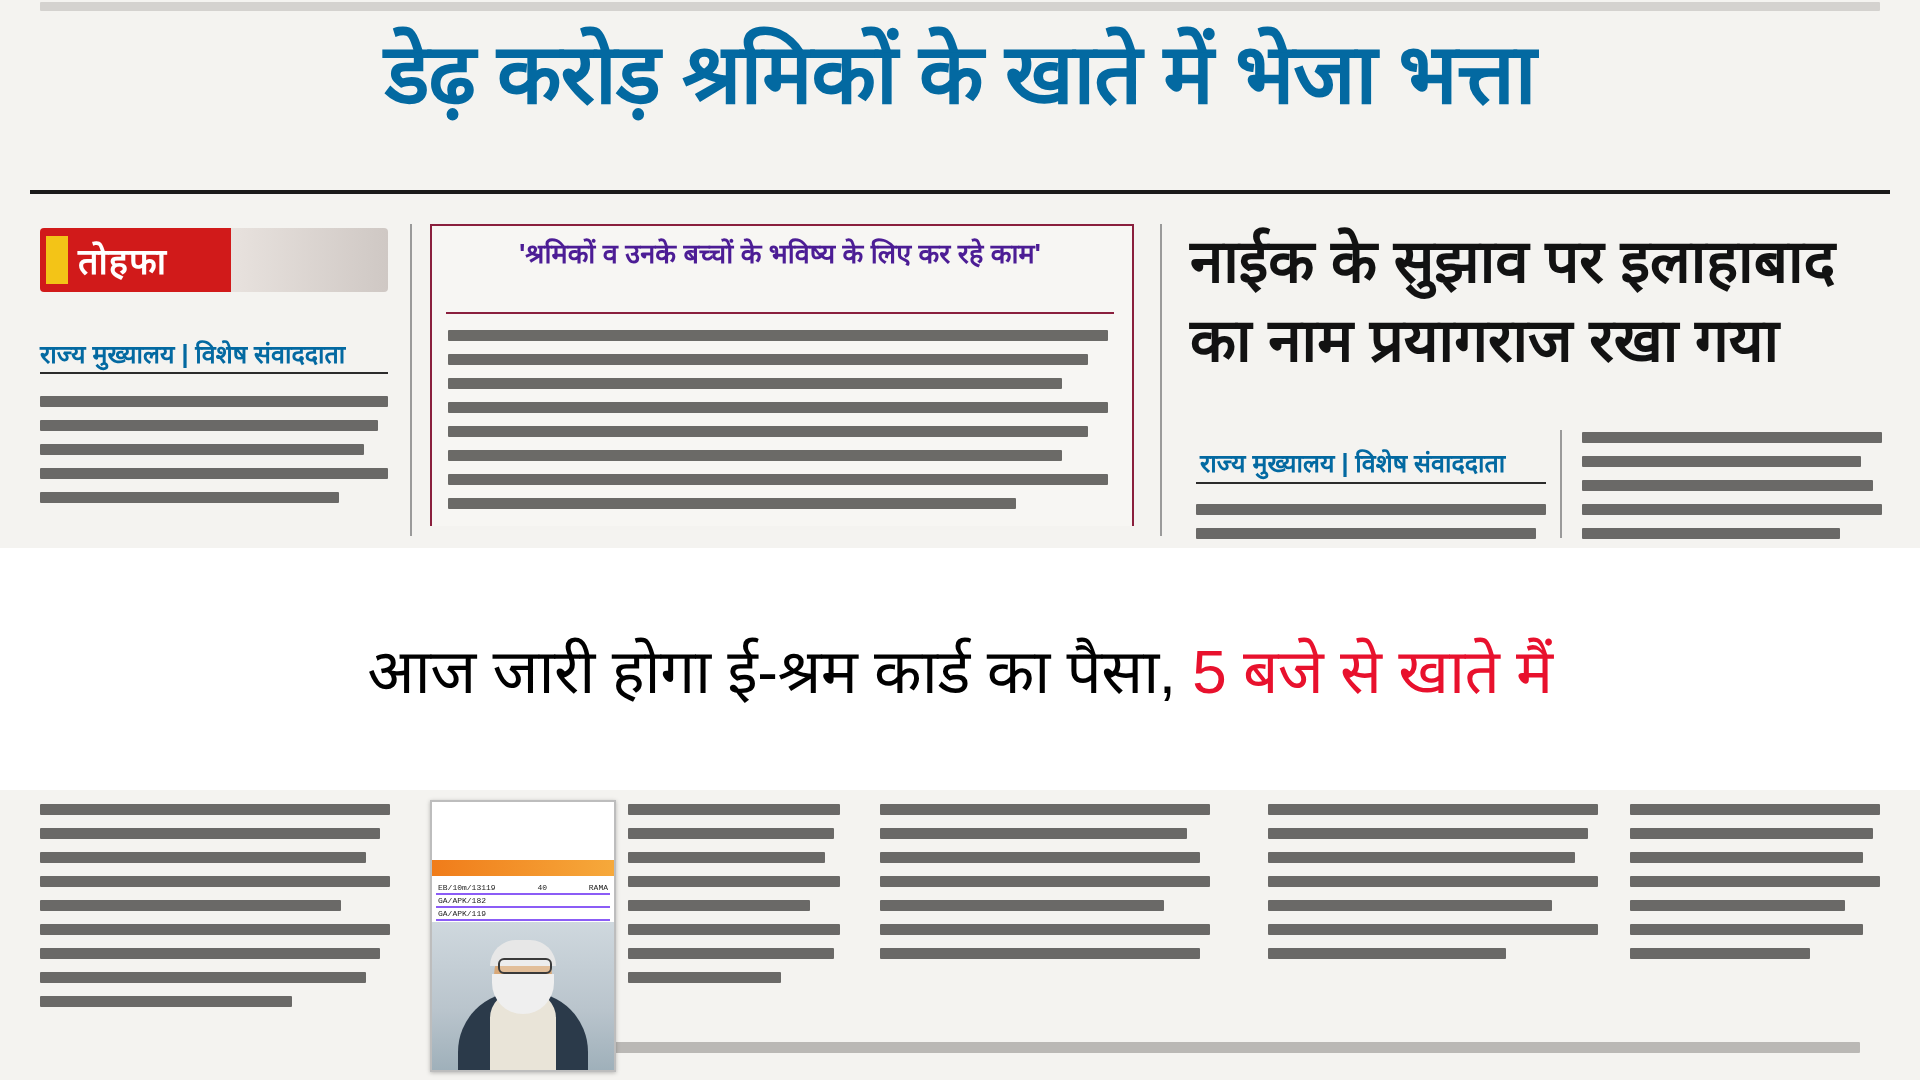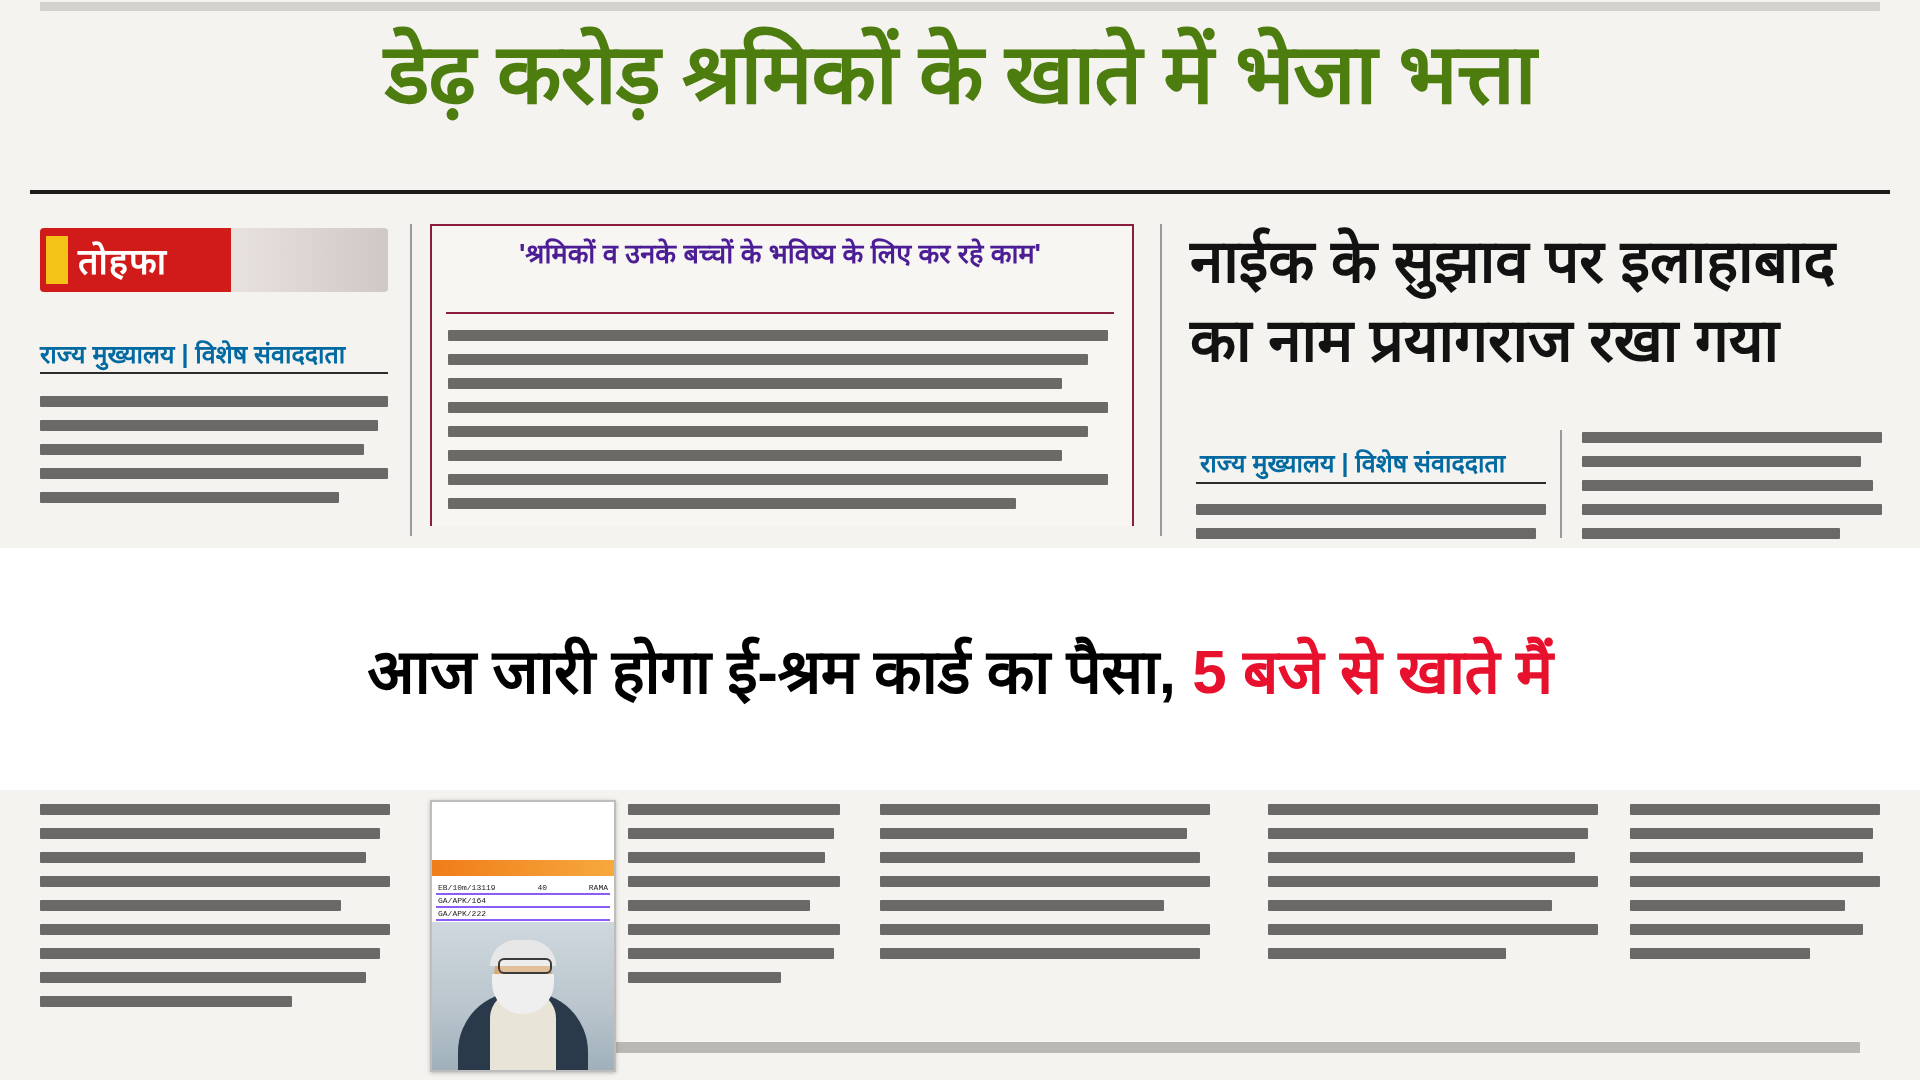--- a/index.html
+++ b/index.html
@@ -48,21 +48,21 @@
   .masthead {
     position: absolute;
     left: 40px;
     top: 28px;
     width: 1840px;
     text-align: center;
     font-family: "Liberation Sans", "DejaVu Sans", sans-serif;
     font-weight: bold;
     font-size: 84px;
     line-height: 1.1;
-    color: #4d7c0f;
+    color: #0369a1;
     letter-spacing: -1px;
     white-space: nowrap;
   }
   .mast-rule {
     position: absolute;
     left: 30px;
     top: 190px;
     width: 1860px;
     height: 4px;
     background: #1a1a1a;
@@ -180,21 +180,21 @@
     width: 1920px;
     height: 248px;
     background: #ffffff;
     display: flex;
     flex-direction: column;
     align-items: center;
     justify-content: center;
   }
   .banner-line {
     font-family: "Liberation Sans", "DejaVu Sans", sans-serif;
-    font-weight: bold;
+    font-weight: normal;
     font-size: 62px;
     line-height: 1.22;
     color: #000000;
     white-space: nowrap;
     letter-spacing: -0.5px;
   }
   .red { color: #e8112d; }
 
   
   .np-bottom .col {
@@ -446,25 +446,25 @@
 
   <div class="eshram-card">
     <div class="eshram-orange"></div>
     <div class="eshram-rows">
       <div class="r">
         <span>EB/10m/13119</span>
         <span>40</span>
         <span>RAMA</span>
       </div>
       <div class="r">
-        <span>GA/APK/164</span>
+        <span>GA/APK/182</span>
         <span></span>
       </div>
       <div class="r">
-        <span>GA/APK/222</span>
+        <span>GA/APK/119</span>
         <span></span>
       </div>
       <div class="r">
         <span>kr/hm/14800</span>
         <span></span>
       </div>
       <div class="r">
         <span>GA/APK/120</span>
         <span></span>
       </div>

